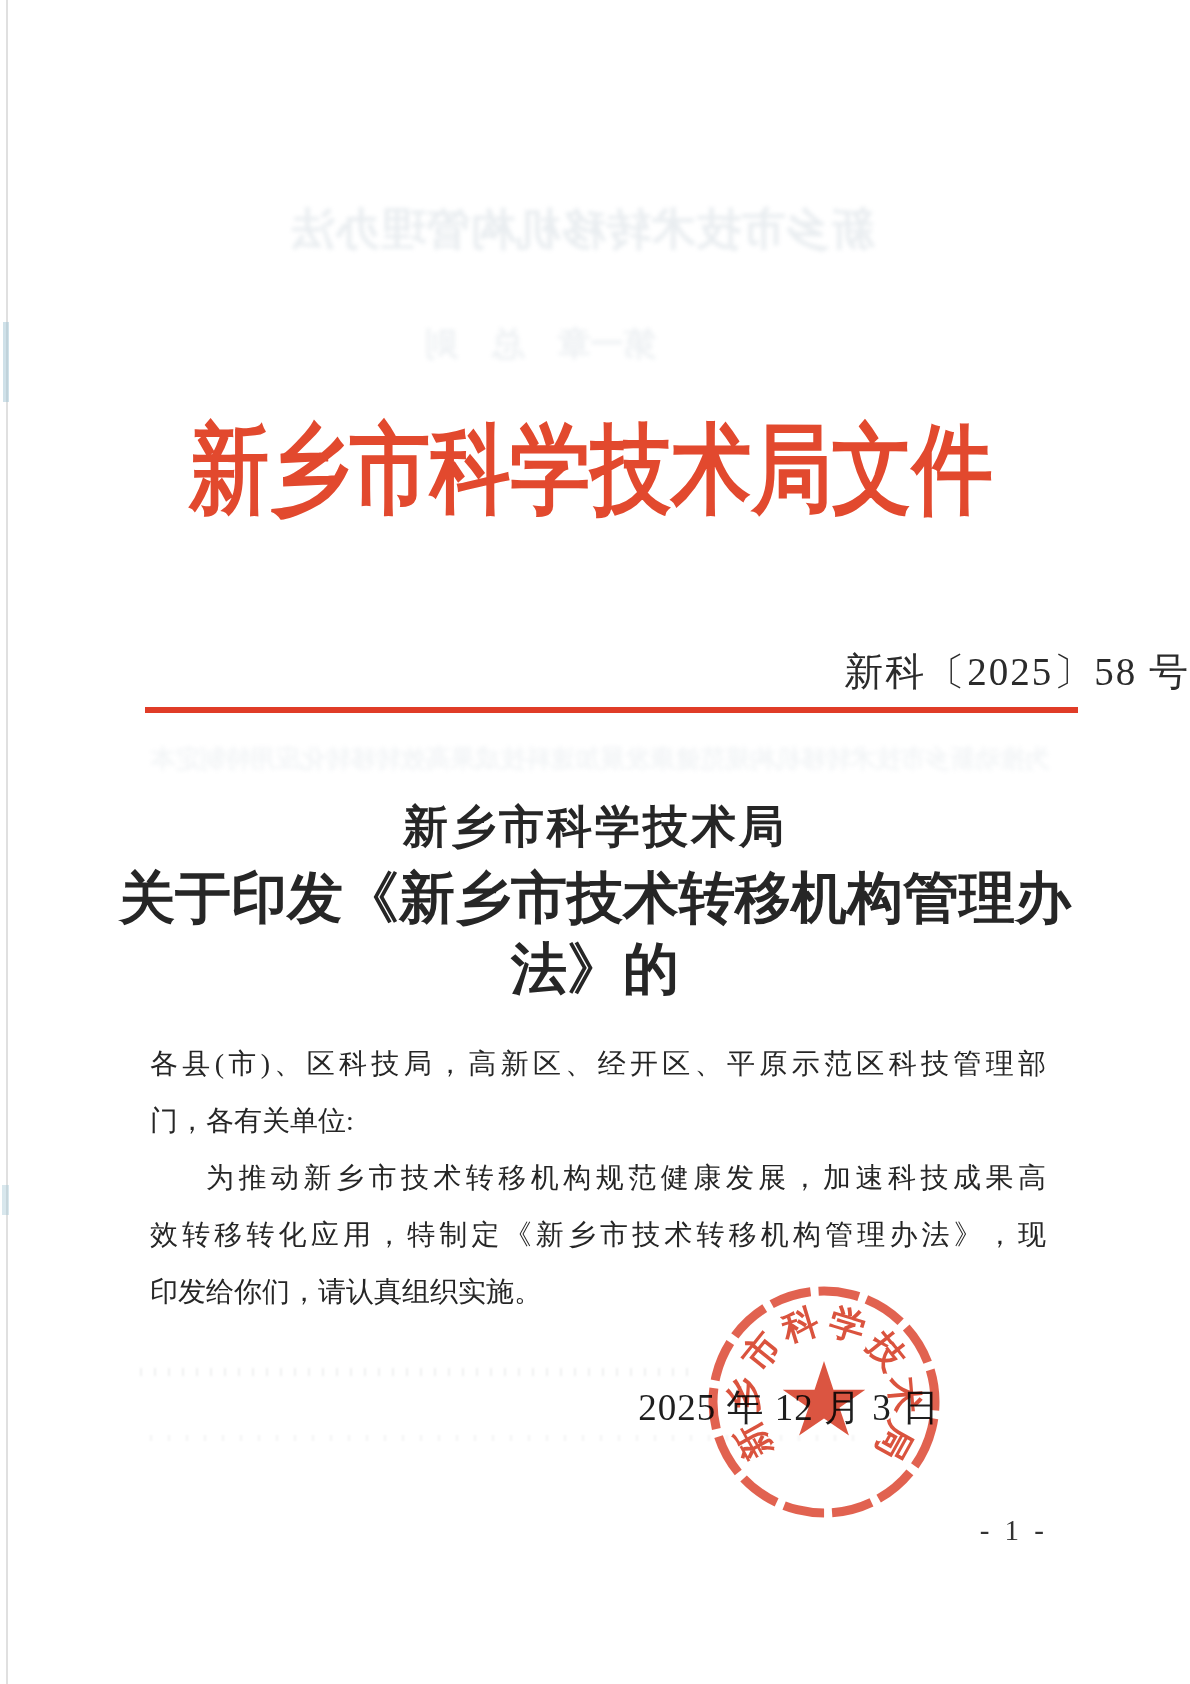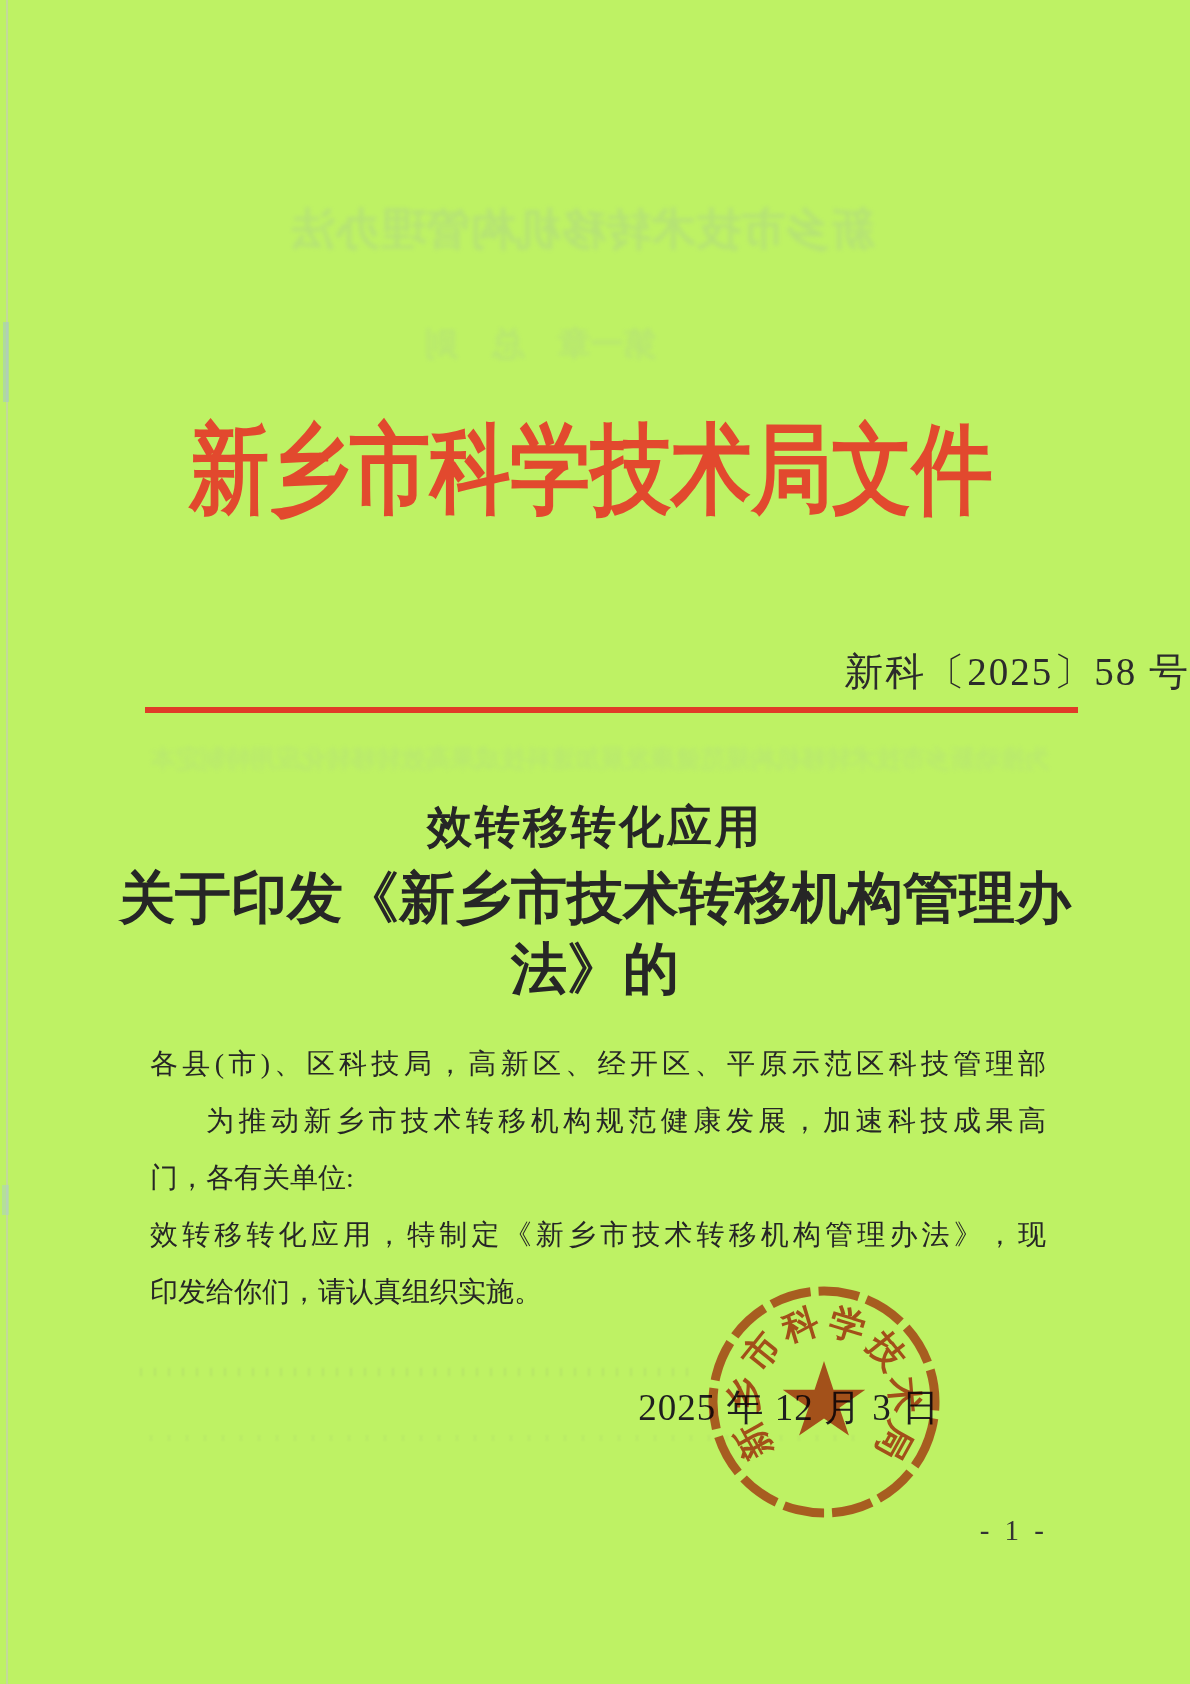--- a/index.html
+++ b/index.html
@@ -1,20 +1,20 @@
 <!DOCTYPE html>
 <html><head>
 <meta charset="utf-8">
 <style>
   html,body{margin:0;padding:0;background:#e9e9e9;}
   .page{
     position:relative;
     width:1190px;height:1684px;
     margin:0 auto;
-    background:#bef264;
+    background:#ffffff;
     overflow:hidden;
     font-family:"Liberation Serif","DejaVu Serif",serif;
     color:#2b2b2b;
   }
   
   .edge-line{position:absolute;left:6px;top:0;width:2px;height:100%;background:#c6c6c6;opacity:.55;}
   .edge-blue-1{position:absolute;left:3px;top:322px;width:6px;height:80px;background:#9fc3d4;opacity:.5;}
   .edge-blue-2{position:absolute;left:2px;top:1185px;width:7px;height:30px;background:#a8c9d8;opacity:.45;}
   .speckle{position:absolute;left:140px;top:1368px;width:560px;height:8px;
     background:repeating-linear-gradient(90deg,rgba(120,125,130,.25) 0 2px,transparent 2px 14px);
@@ -82,28 +82,28 @@
   <div class="ghost g2">第一章　总　则</div>
   <div class="ghost g3">为推动新乡市技术转移机构规范健康发展加速科技成果高效转移转化应用特制定本办法</div>
 
   <h1 class="header-title" style="color: rgb(226, 73, 46);">新乡市科学技术局文件</h1>
 
   <div class="doc-number">新科〔2025〕58 号</div>
 
   <div class="red-rule" style="background: rgb(224, 60, 40);"></div>
 
   <div class="doc-title">
-    <div class="t1">效转移转化应用</div>
+    <div class="t1">新乡市科学技术局</div>
     <div class="t2">关于印发《新乡市技术转移机构管理办法》的</div>
   </div>
 
   <div class="body-text">
     <div class="line justify">各县(市)、区科技局，高新区、经开区、平原示范区科技管理部</div>
+    <div class="line">门，各有关单位:</div>
     <div class="line justify indent">为推动新乡市技术转移机构规范健康发展，加速科技成果高</div>
-    <div class="line">门，各有关单位:</div>
     <div class="line justify">效转移转化应用，特制定《新乡市技术转移机构管理办法》，现</div>
     <div class="line">印发给你们，请认真组织实施。</div>
   </div>
 
   <div class="date-line">2025 年 12 月 3 日</div>
 
   <div class="stamp">
     <svg width="236" height="236" viewBox="0 0 236 236">
       <circle cx="118" cy="118" r="111" fill="none" stroke="#dc4732" stroke-width="9" stroke-dasharray="41 8" transform="rotate(14 118 118)" opacity="0.92"></circle>
     </svg>

